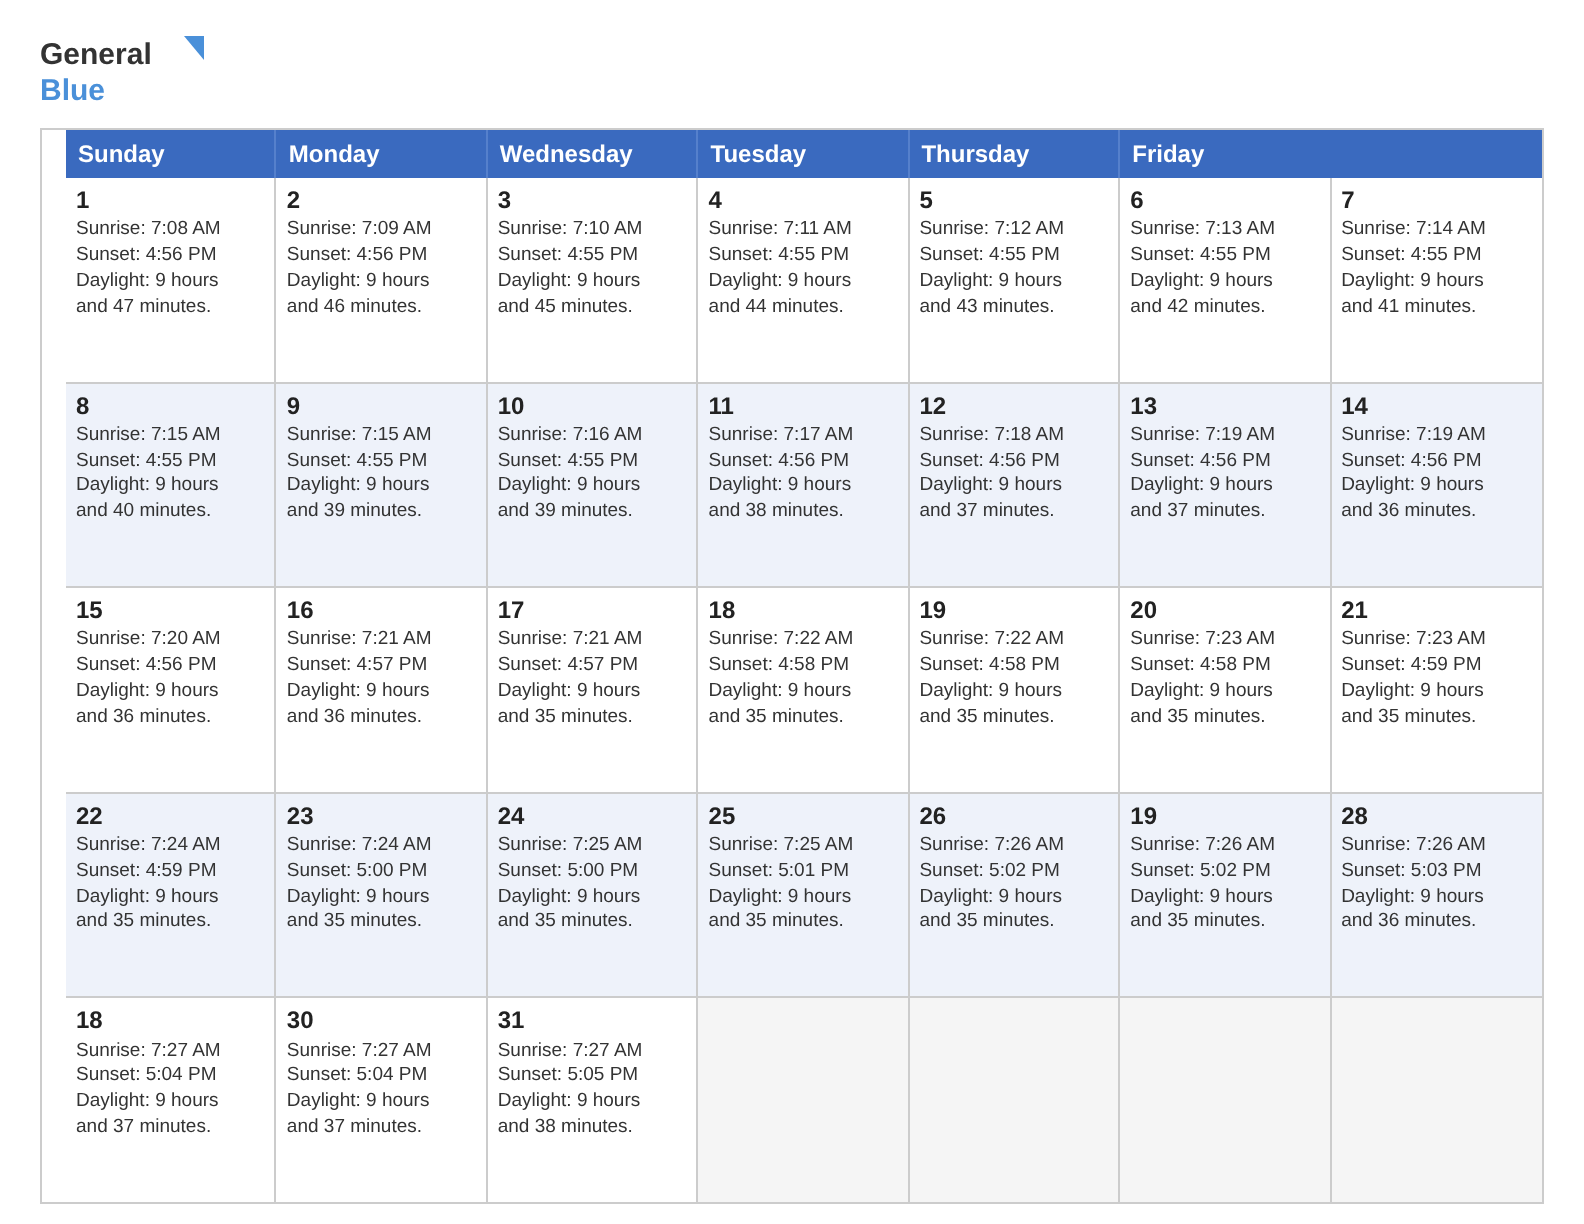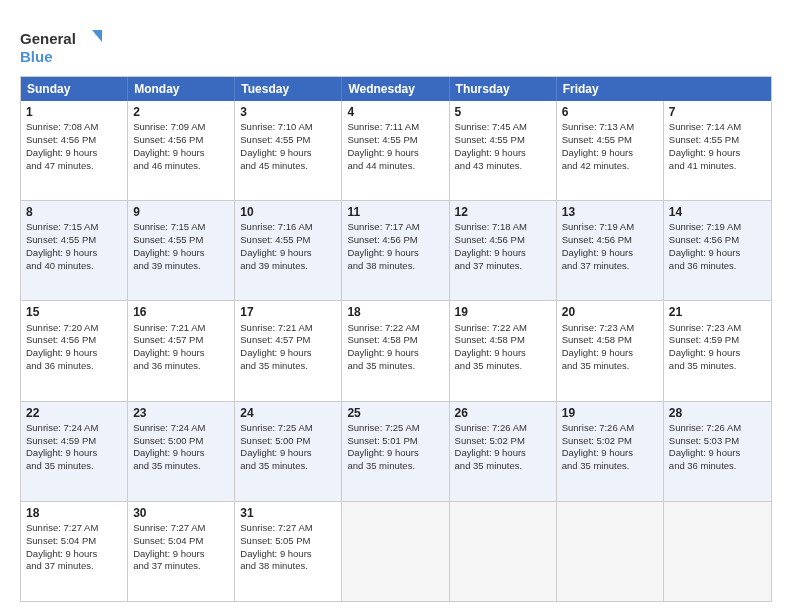--- a/index.html
+++ b/index.html
@@ -20,41 +20,41 @@
     .header {
       display: flex;
       justify-content: space-between;
       align-items: flex-start;
       margin-bottom: 10px;
     }
     .logo {
       display: flex;
       align-items: center;
       gap: 4px;
-      margin-top: 12px;
     }
     .title-area {
       text-align: right;
     }
     .main-title {
       font-size: 32px;
       font-weight: bold;
       color: #333;
       line-height: 1.1;
     }
     .subtitle {
       font-size: 14px;
       color: #555;
       margin-top: 2px;
     }
     .calendar {
       flex: 1;
       display: flex;
       flex-direction: column;
       border: 1px solid #ccc;
+      padding-left: 12px;
     }
     .cal-header {
       display: grid;
       grid-template-columns: repeat(7, 1fr);
       background: #3a6abf;
     }
     .cal-header-cell {
       color: white;
       font-weight: bold;
       font-size: 12px;
@@ -110,22 +110,22 @@
     <div class="title-area">
       <div class="main-title"></div>
       <div class="subtitle"></div>
     </div>
   </div>
 
   <div class="calendar">
     <div class="cal-header">
     <div class="cal-header-cell">Sunday</div>
         <div class="cal-header-cell">Monday</div>
+        <div class="cal-header-cell">Wednesday</div>
         <div class="cal-header-cell">Tuesday</div>
-        <div class="cal-header-cell">Wednesday</div>
         <div class="cal-header-cell">Thursday</div>
         <div class="cal-header-cell">Friday</div>
       </div>
     <div class="cal-body">
     <div class="cal-row">
           <div class="cal-cell ">
             <span class="day-num">1</span>
             <span style="display: block;">Sunrise: 7:08 AM</span>
             <span style="display: block;">Sunset: 4:56 PM</span>
             <span style="display: block;">Daylight: 9 hours</span>
@@ -147,21 +147,21 @@
           </div>
           <div class="cal-cell ">
             <span class="day-num">4</span>
             <span style="display: block;">Sunrise: 7:11 AM</span>
             <span style="display: block;">Sunset: 4:55 PM</span>
             <span style="display: block;">Daylight: 9 hours</span>
             <span style="display: block;">and 44 minutes.</span>
           </div>
           <div class="cal-cell ">
             <span class="day-num">5</span>
-            <span style="display: block;">Sunrise: 7:45 AM</span>
+            <span style="display: block;">Sunrise: 7:12 AM</span>
             <span style="display: block;">Sunset: 4:55 PM</span>
             <span style="display: block;">Daylight: 9 hours</span>
             <span style="display: block;">and 43 minutes.</span>
           </div>
           <div class="cal-cell ">
             <span class="day-num">6</span>
             <span style="display: block;">Sunrise: 7:13 AM</span>
             <span style="display: block;">Sunset: 4:55 PM</span>
             <span style="display: block;">Daylight: 9 hours</span>
             <span style="display: block;">and 42 minutes.</span>

